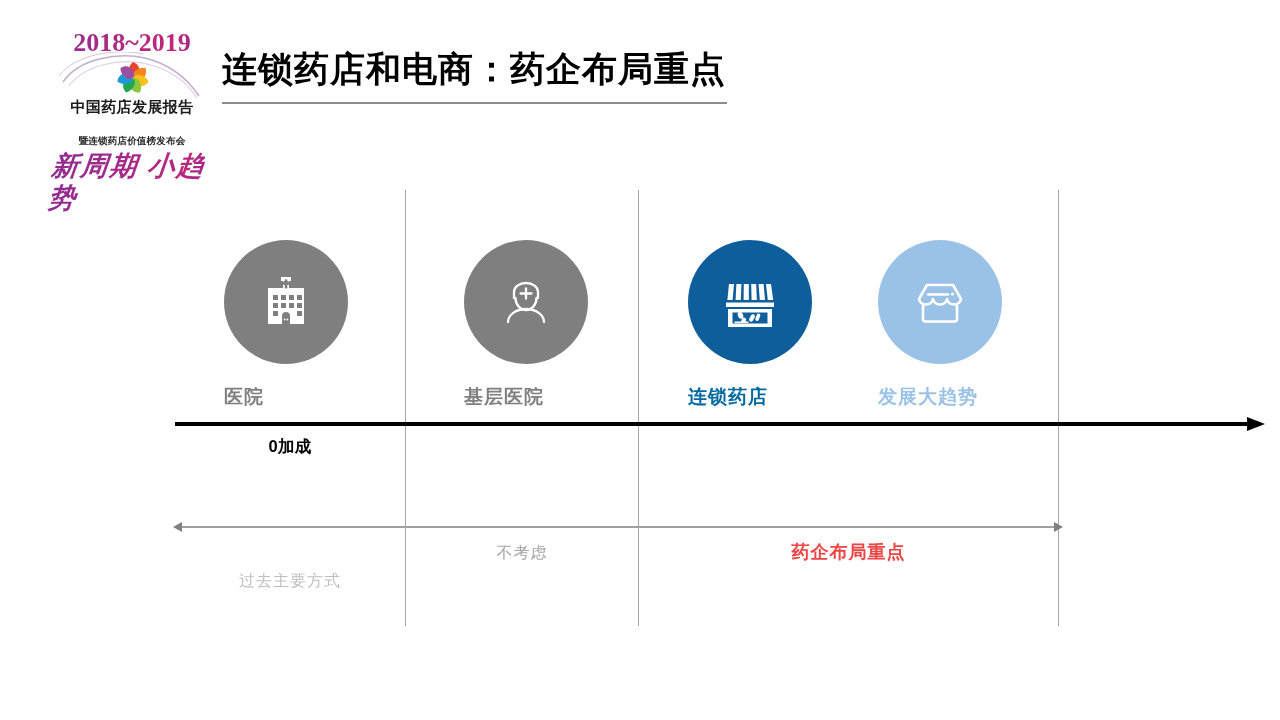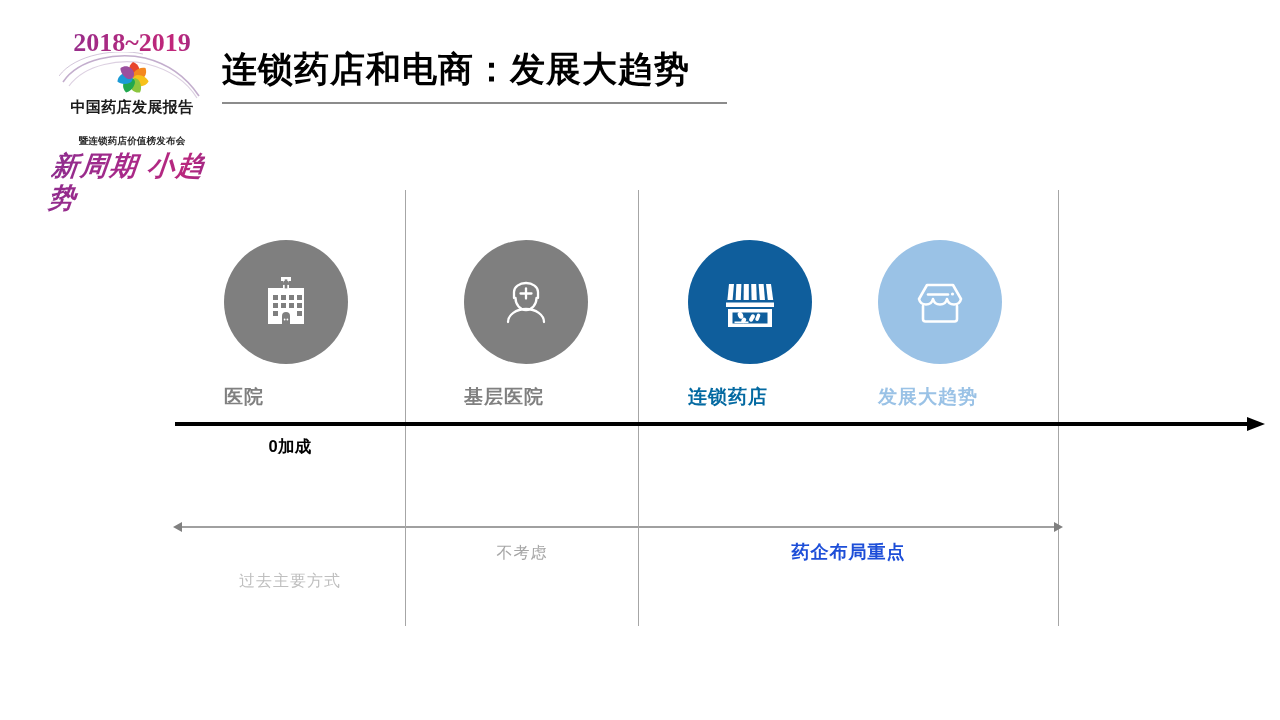--- a/index.html
+++ b/index.html
@@ -241,21 +241,21 @@
         </g>
       </svg>
     </div>
 
     <div id="logo-name1">中国药店发展报告</div>
     <div id="logo-name2">暨连锁药店价值榜发布会</div>
   </div>
 
   <div id="logo-slogan">新周期 小趋势</div>
 
-  <div id="page-title">连锁药店和电商：发展大趋势</div>
+  <div id="page-title">连锁药店和电商：药企布局重点</div>
   <div id="title-rule"></div>
 
   <div class="col-divider" id="div0" style="left: 405px;"></div>
   <div class="col-divider" id="div1" style="left: 638px;"></div>
   <div class="col-divider" id="div2" style="left: 1058px;"></div>
 
   <div class="node" id="node0" style="left:224px; top:240px;">
     <div class="node-circle" id="circle0" style="background: rgb(127, 127, 127);">
       <svg width="62" height="62" viewBox="0 0 62 62">
         <g fill="#ffffff">
@@ -368,15 +368,15 @@
       <line x1="10" y1="7" x2="882" y2="7" stroke="#808080" stroke-width="1.4"></line>
       <path d="M10 2 L1 7 L10 12 Z" fill="#808080"></path>
       <path d="M882 2 L891 7 L882 12 Z" fill="#808080"></path>
     </svg>
   </div>
   <div class="range-tick" id="tick0" style="left: 405px;"></div>
   <div class="range-tick" id="tick1" style="left: 638px;"></div>
 
   <div class="bottom-label" id="bl0" style="left: 175px; top: 571px; width: 230px; color: rgb(191, 191, 191); font-weight: normal;">过去主要方式</div>
   <div class="bottom-label" id="bl1" style="left: 406px; top: 543px; width: 232px; color: rgb(166, 166, 166); font-weight: normal;">不考虑</div>
-  <div class="bottom-label" id="bl2" style="left: 639px; top: 540px; width: 419px; color: #1d4ed8; font-weight: bold; font-size: 18px;">药企布局重点</div>
+  <div class="bottom-label" id="bl2" style="left: 639px; top: 540px; width: 419px; color: #ef4444; font-weight: bold; font-size: 18px;">药企布局重点</div>
 
 </div>
 
 </body></html>

